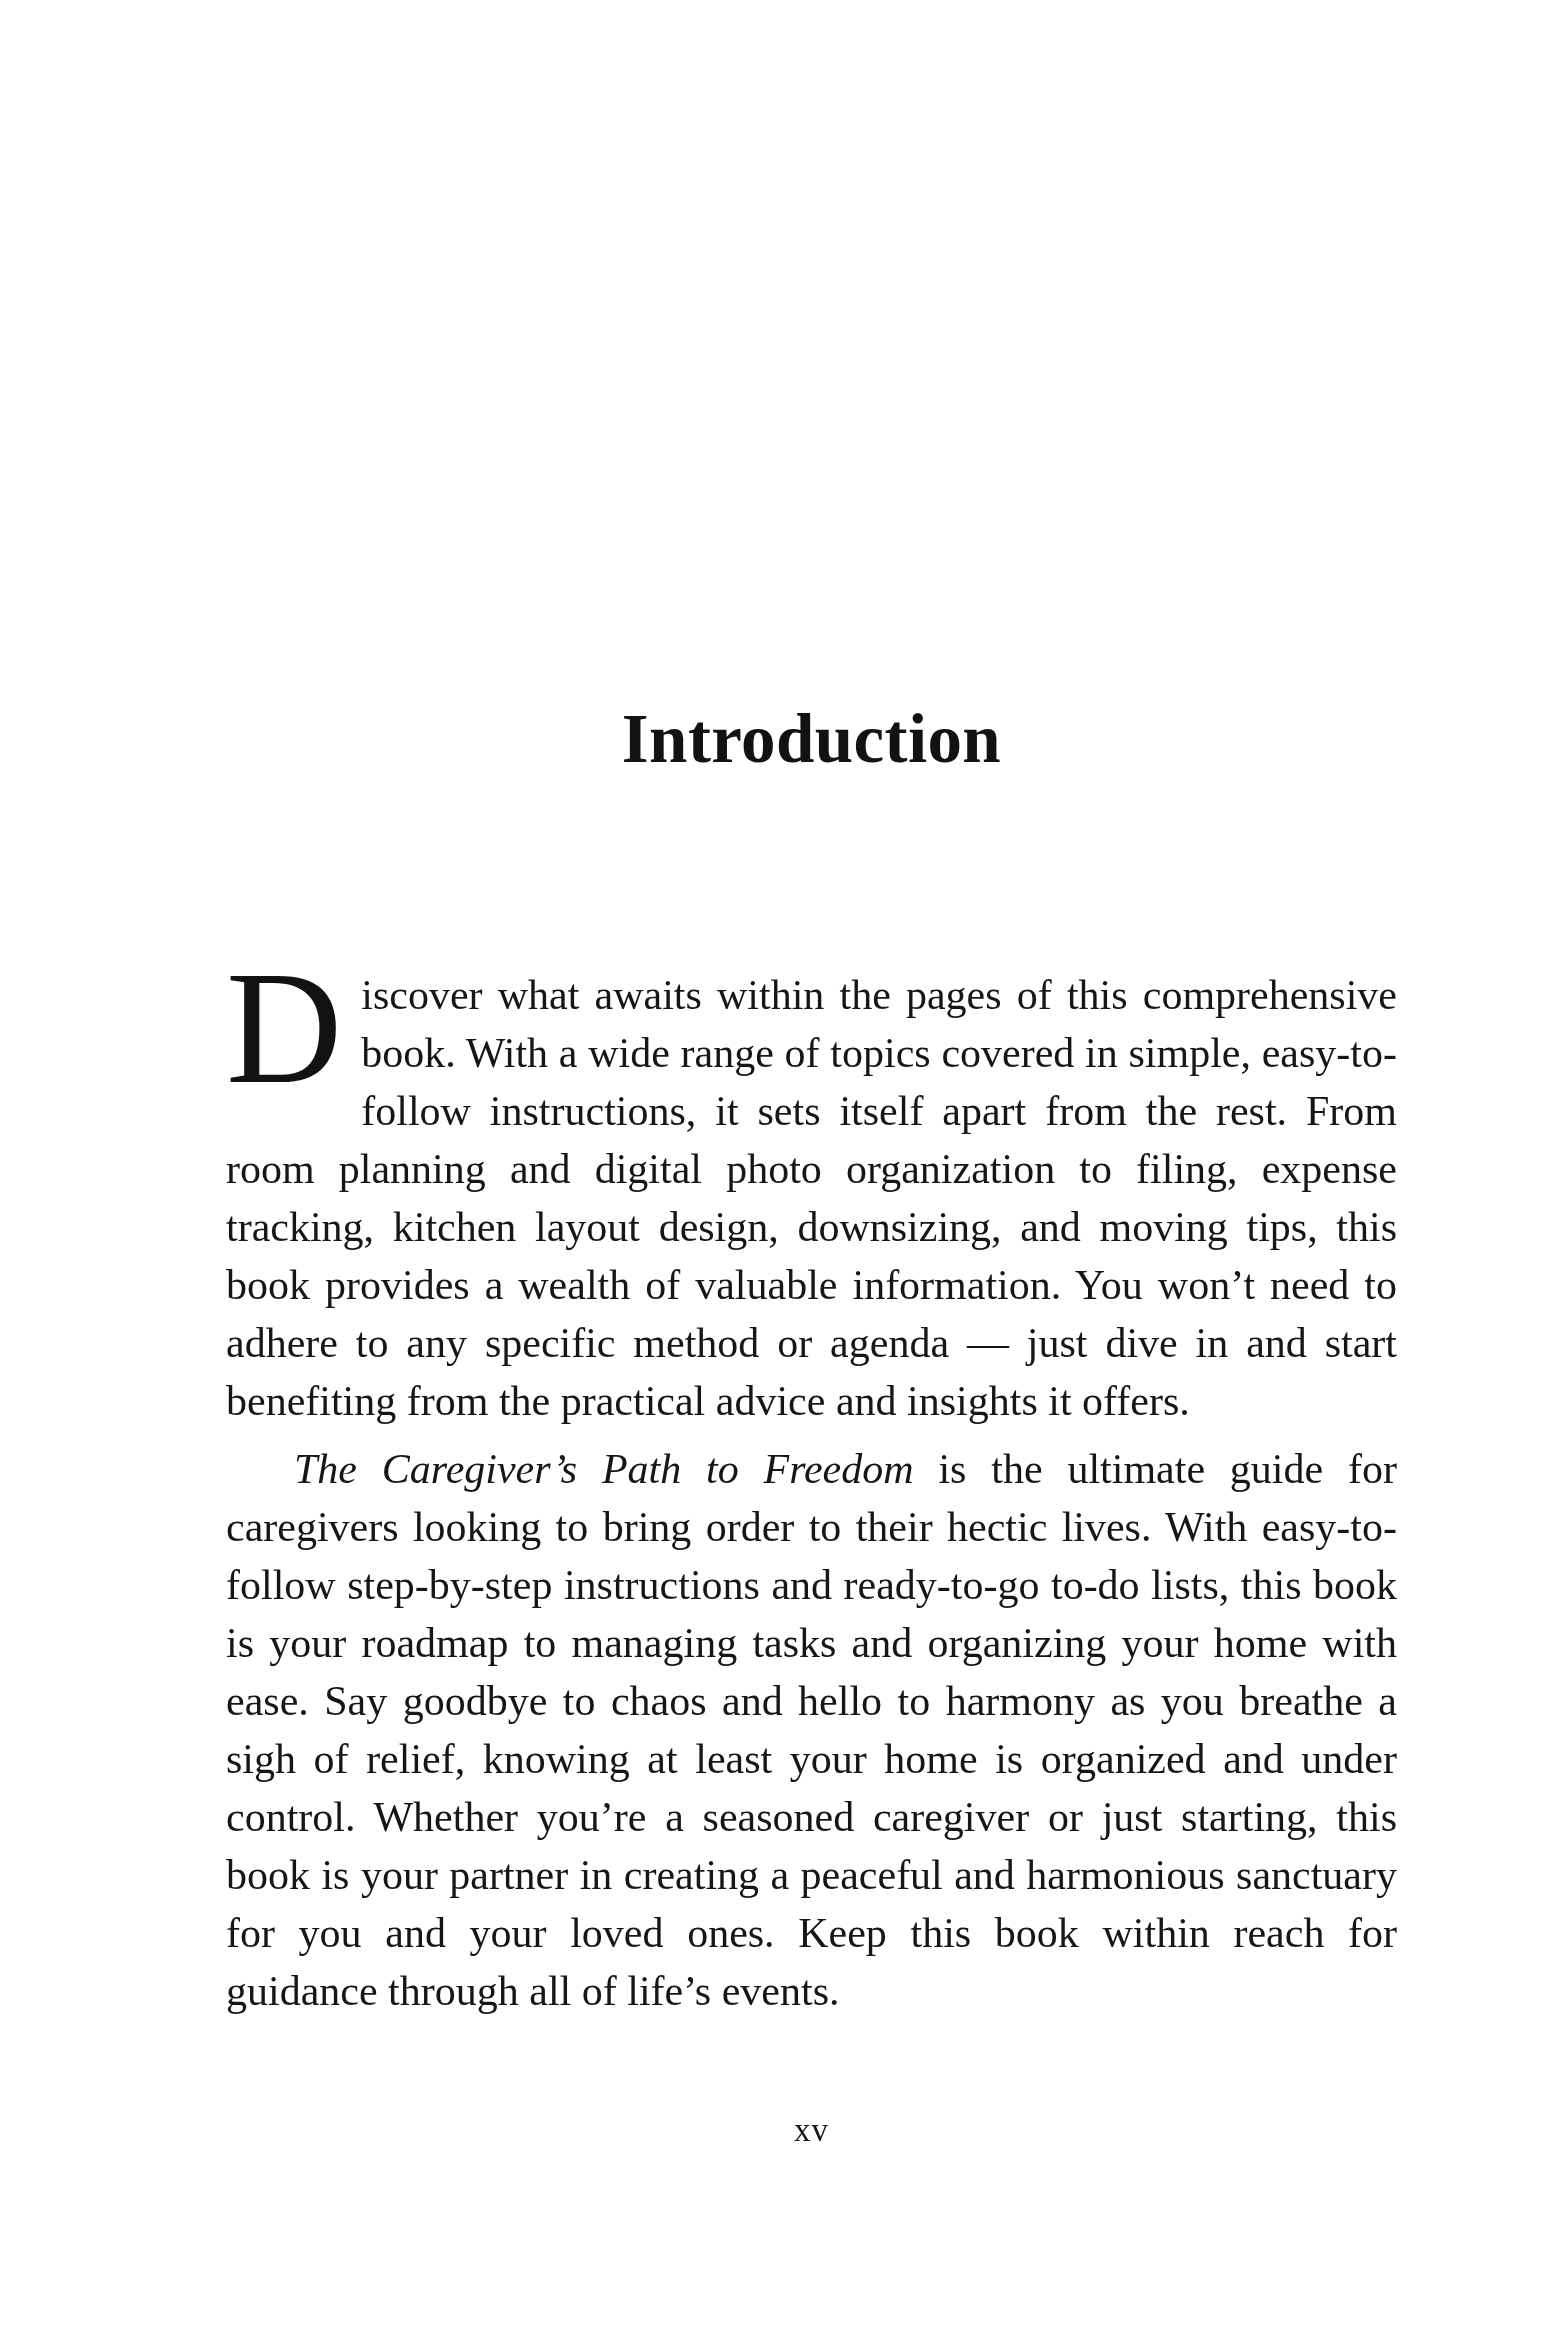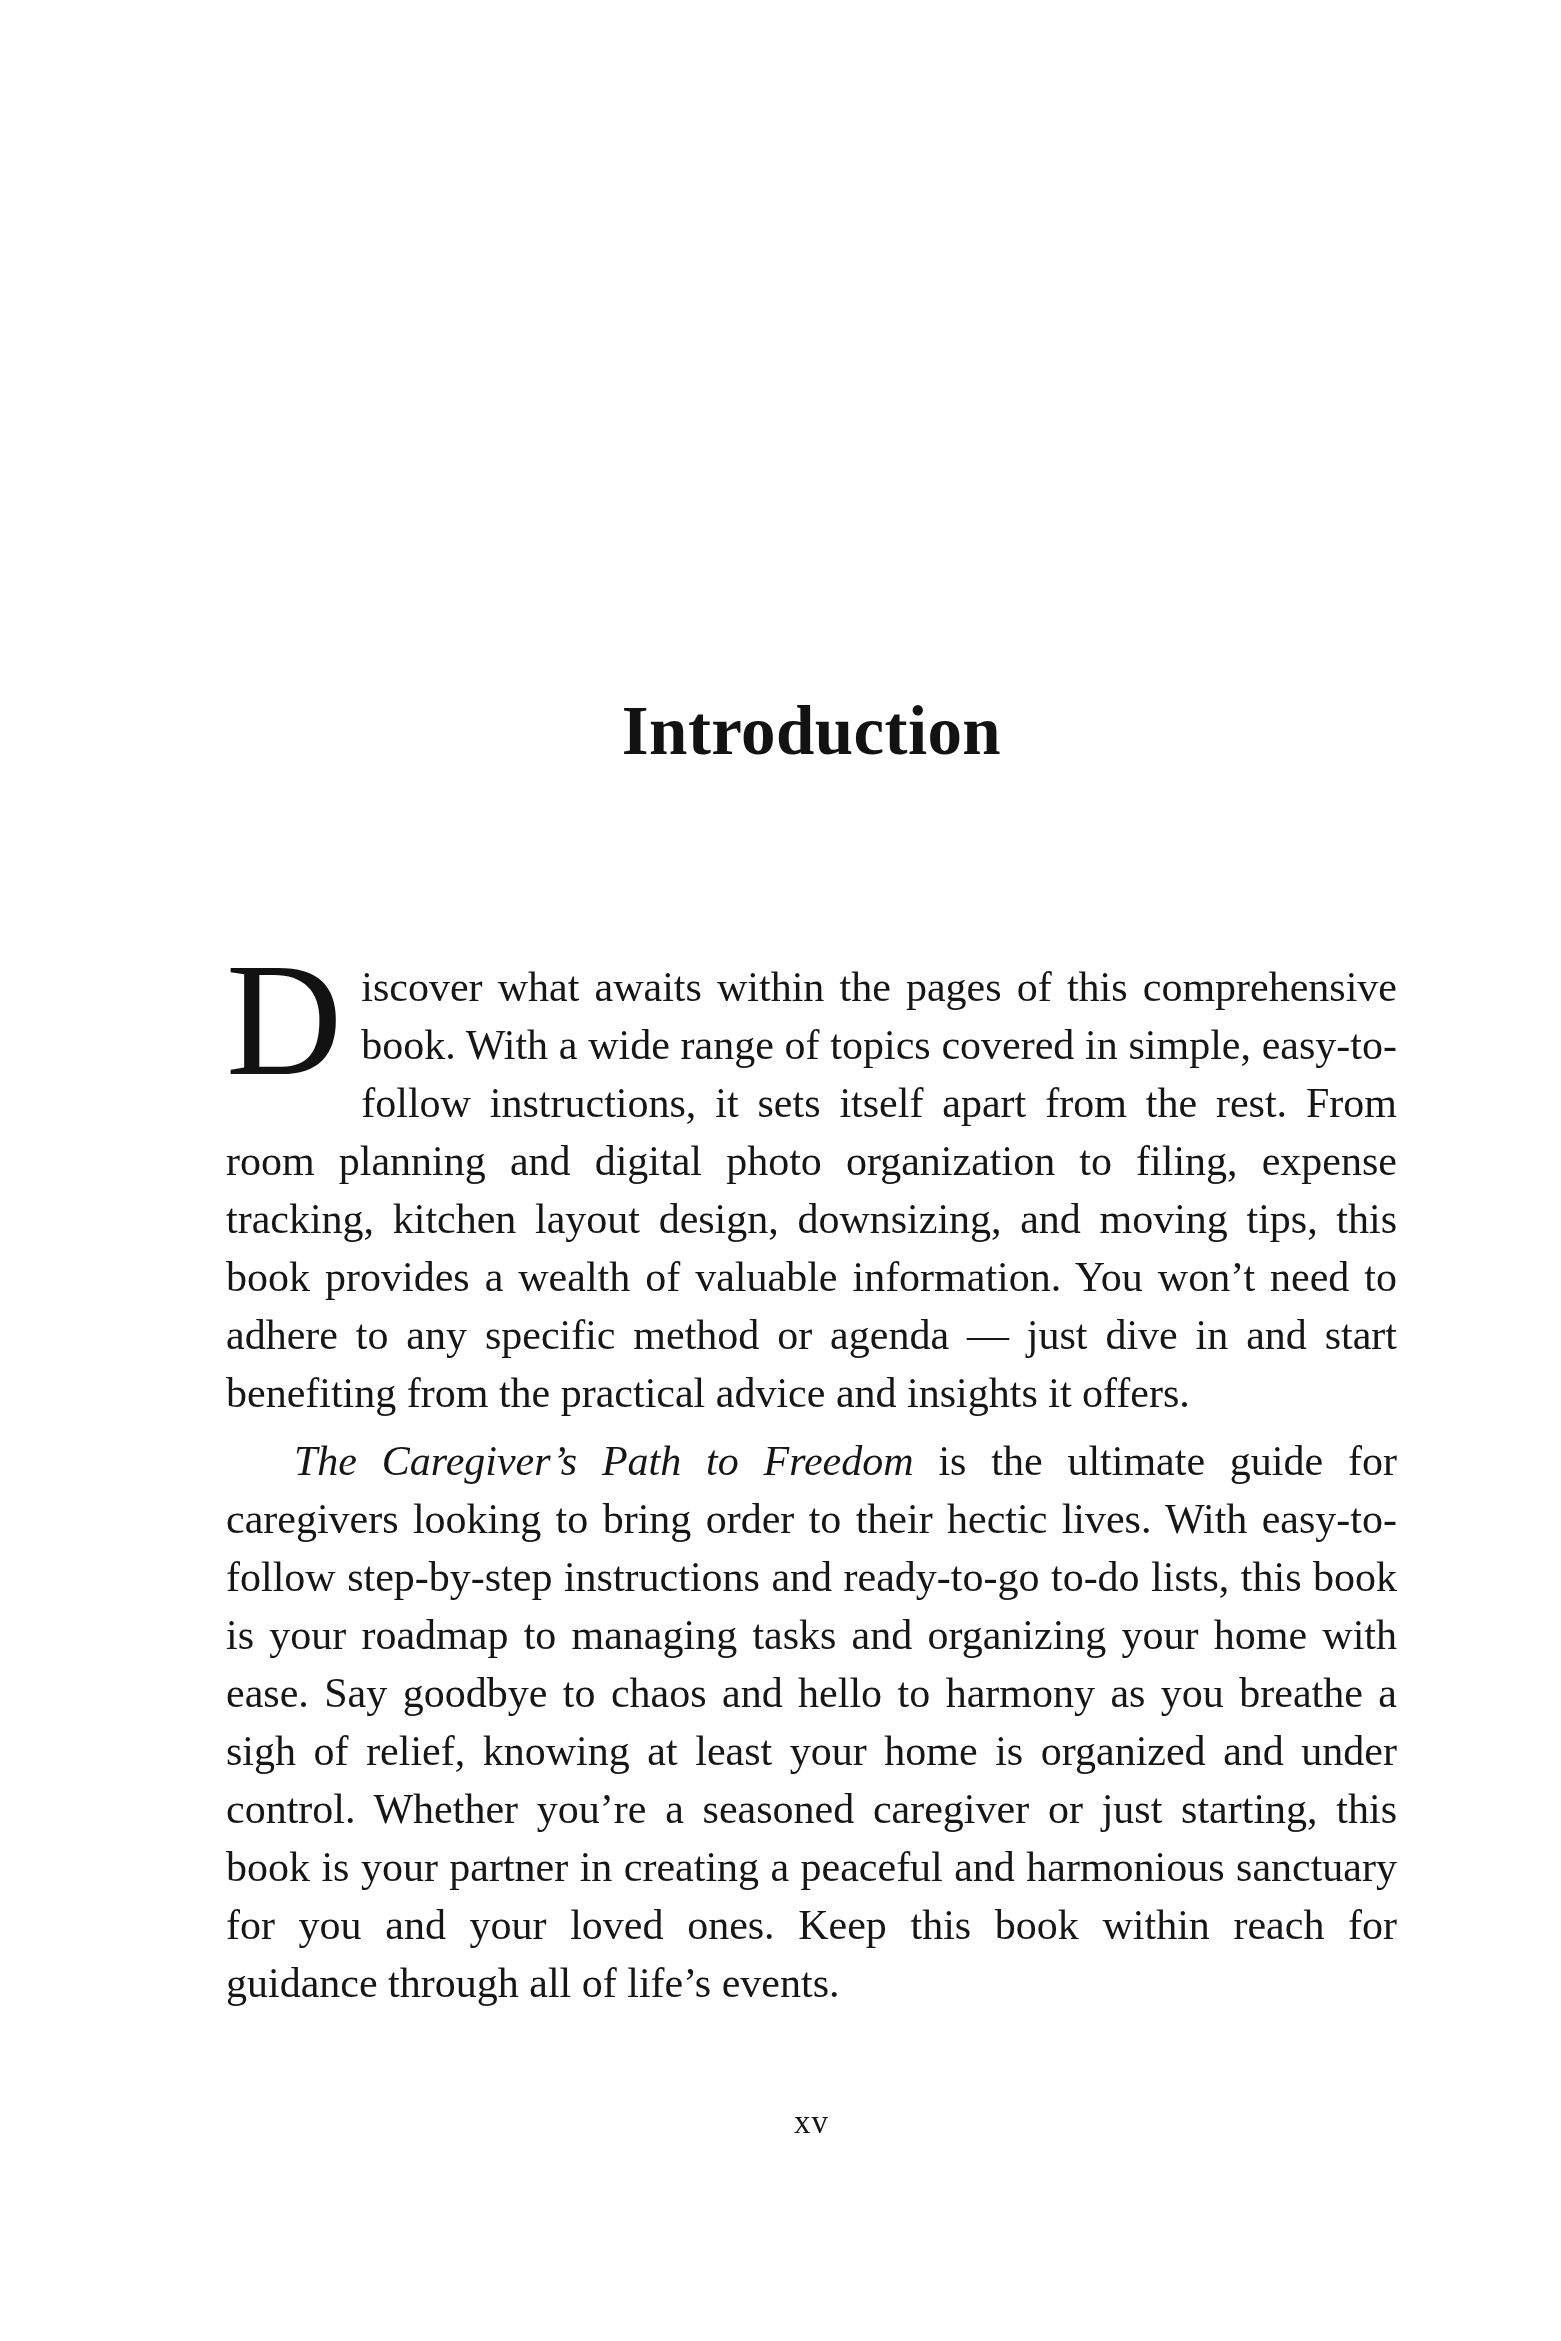--- a/index.html
+++ b/index.html
@@ -16,21 +16,21 @@
     color: #141414;
     font-family: "Liberation Serif", serif;
   }
   .content-column {
     position: absolute;
     left: 226px;
     top: 0;
     width: 1171px;
   }
   .chapter-title {
-    margin: 0;
+    margin: 8px;
     padding-top: 694px;
     text-align: center;
     font-family: "Liberation Serif", serif;
     font-weight: bold;
     font-size: 69px;
     line-height: 75px;
     letter-spacing: 0.4px;
     color: #121212;
   }
   .body-text {

